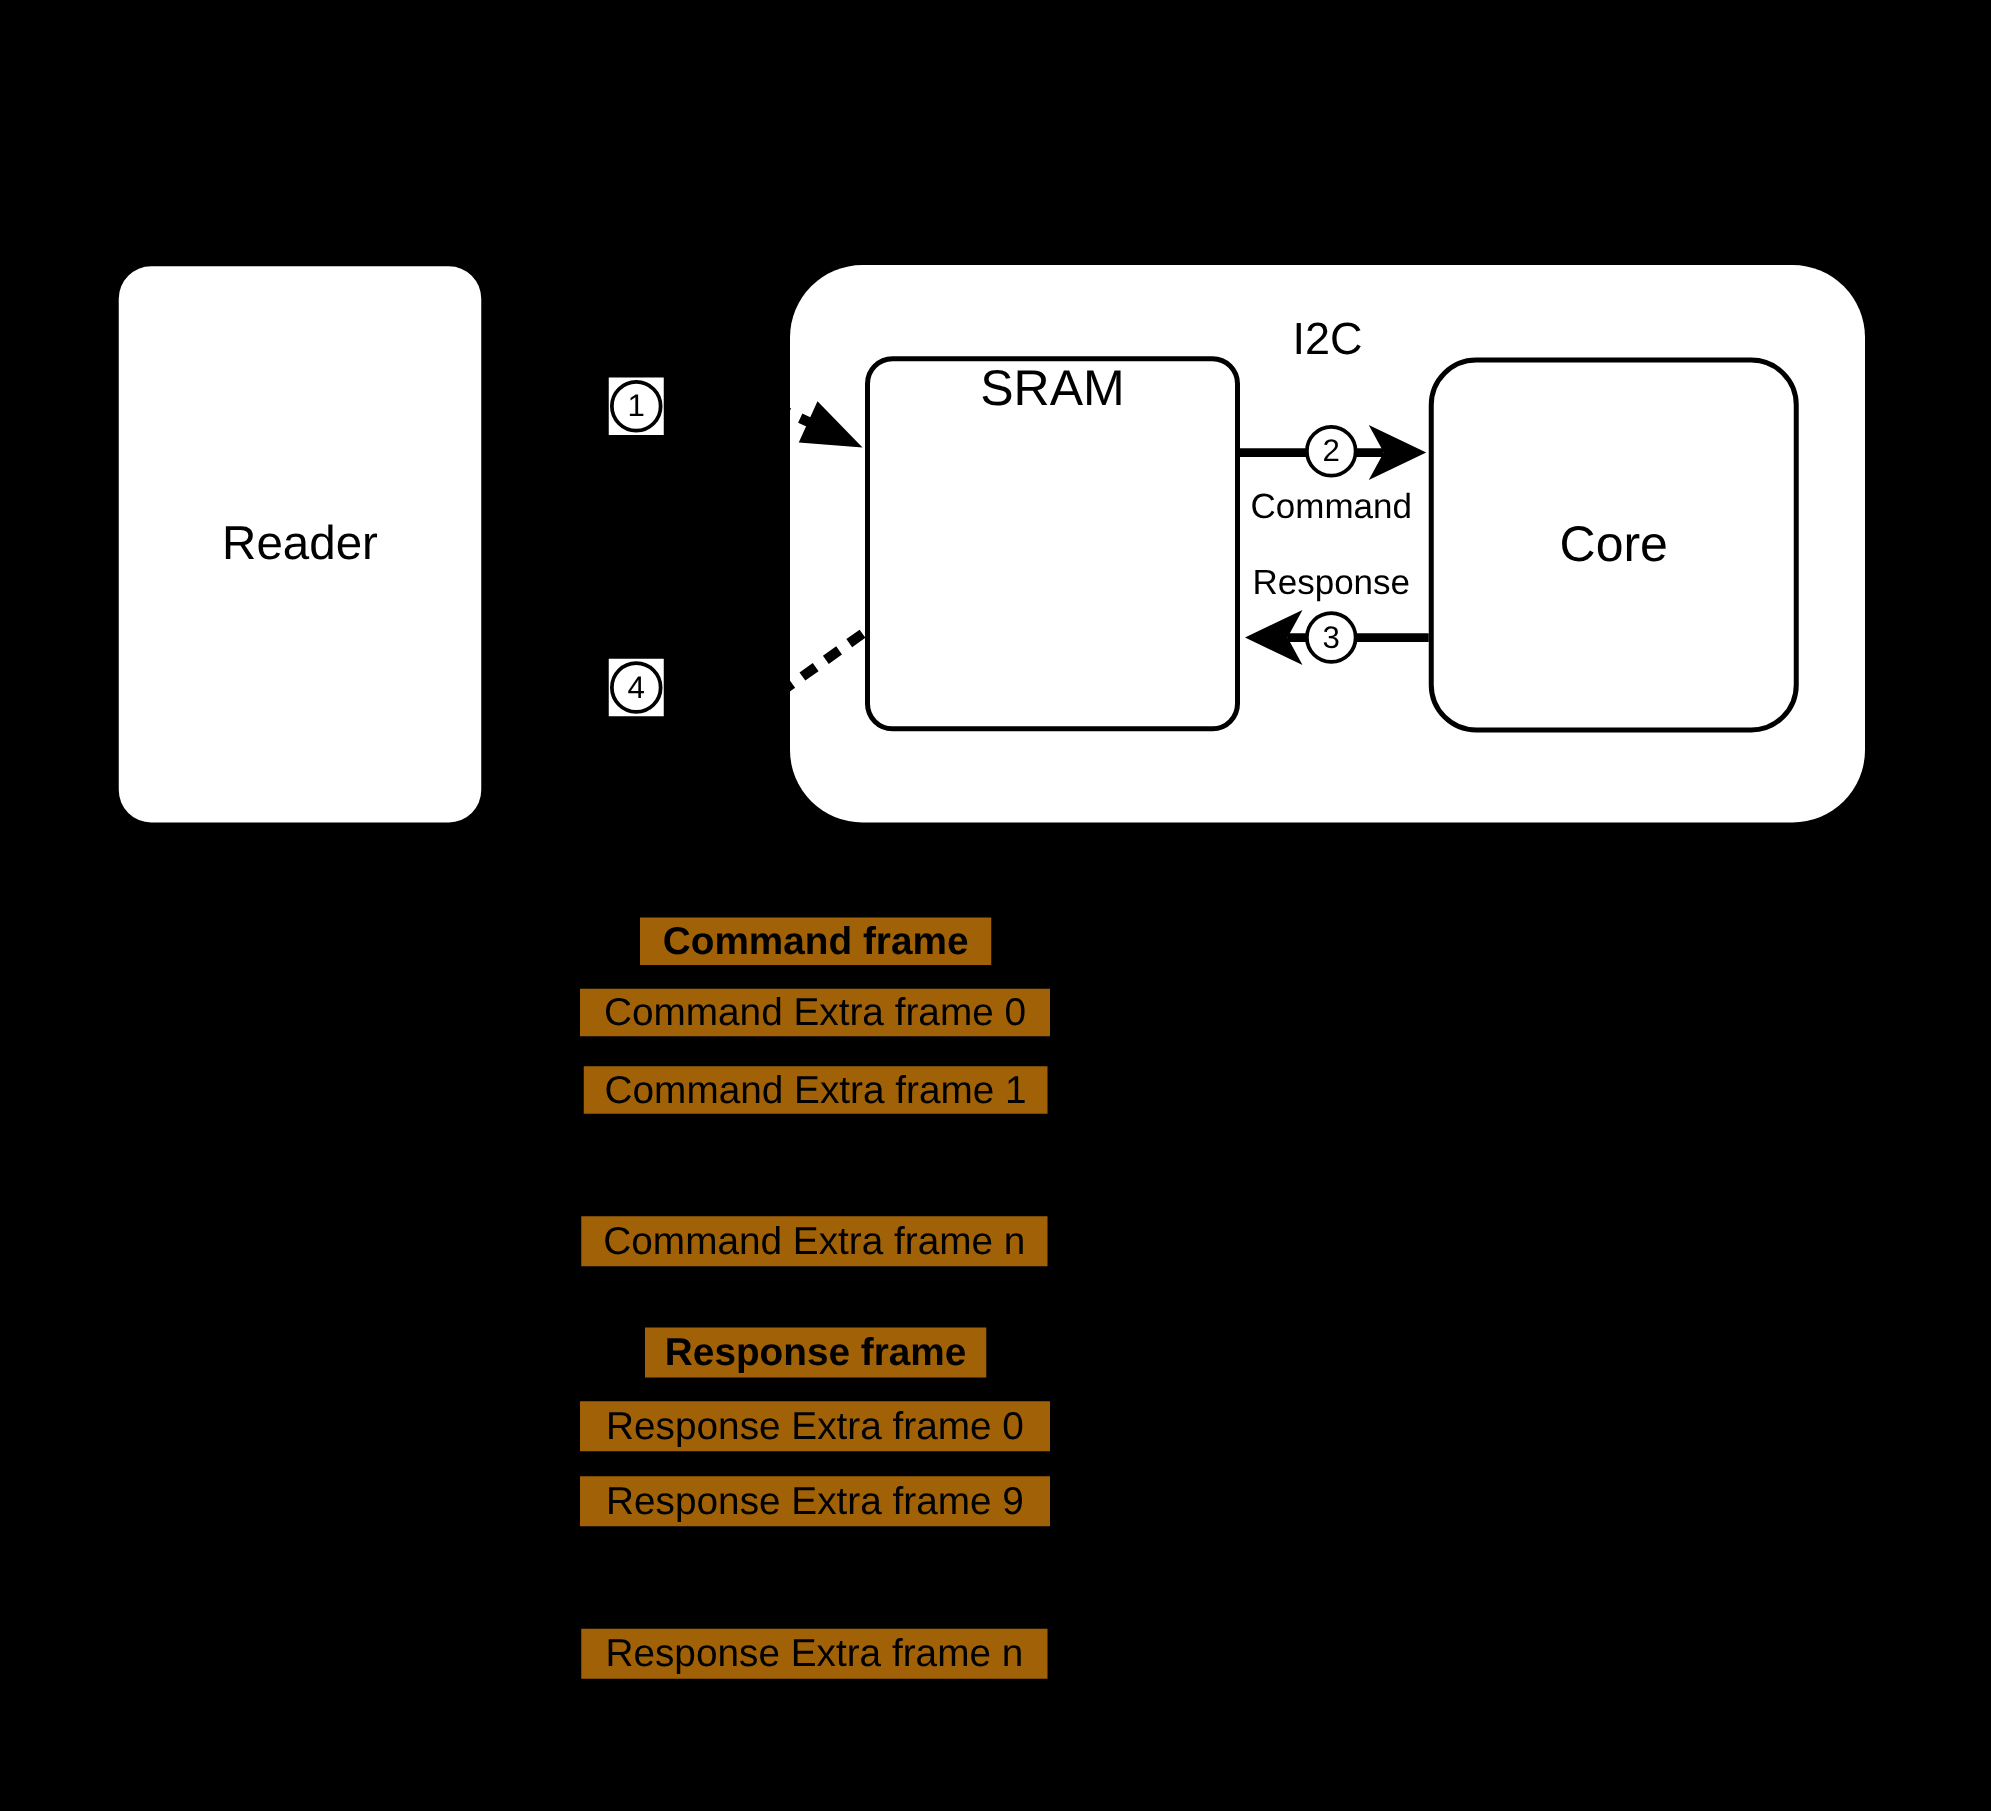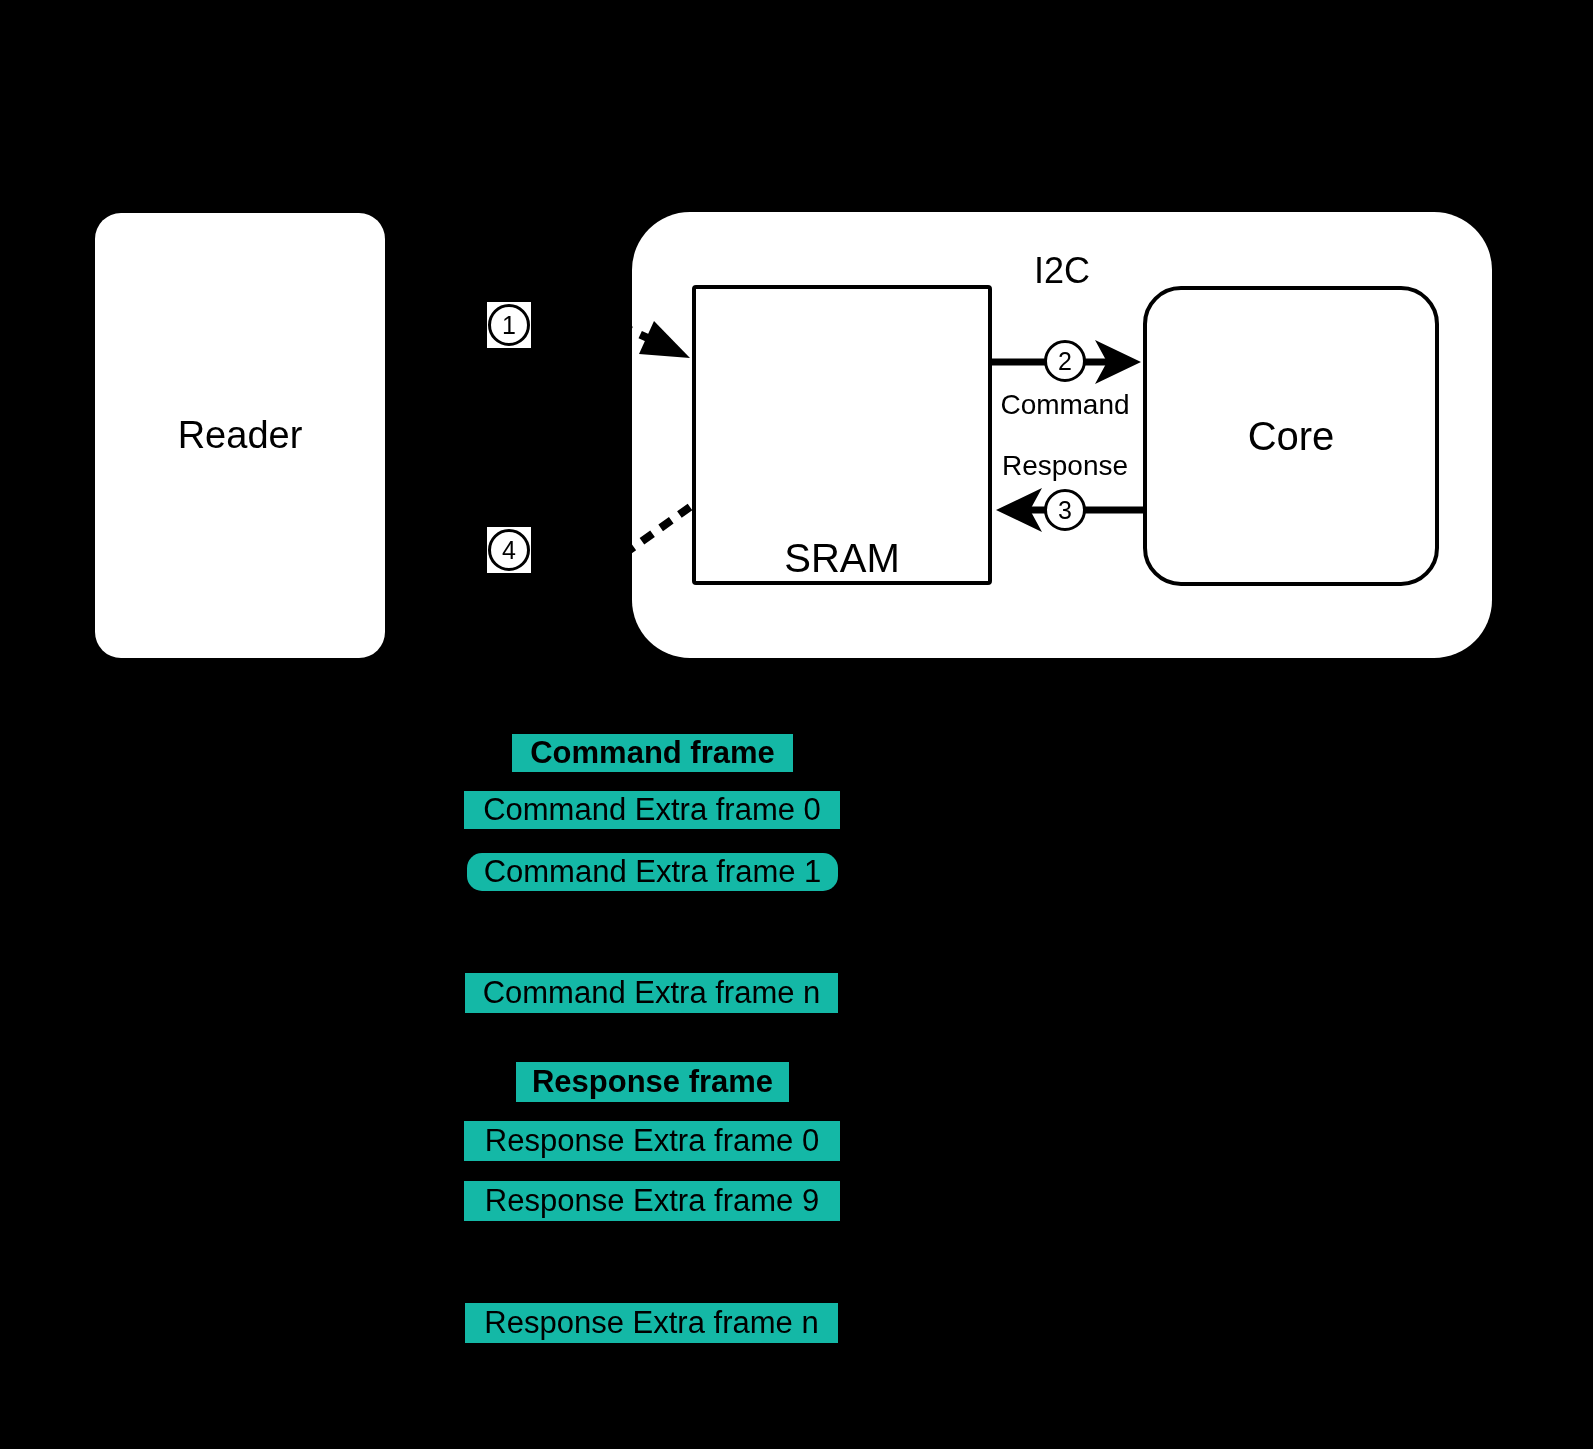--- a/index.html
+++ b/index.html
@@ -7,47 +7,47 @@
     position:relative;width:1593px;height:1449px;background:#000;
     font-family:"Liberation Sans",sans-serif;color:#000;overflow:hidden;
   }
   .box{position:absolute;background:#fff;box-sizing:border-box;}
   .reader{left:95px;top:213px;width:290px;height:445px;border-radius:26px;
     display:flex;align-items:center;justify-content:center;font-size:38px;}
   .i2c{left:632px;top:212px;width:860px;height:446px;border-radius:58px;}
   .i2c-label{position:absolute;left:0;top:38px;width:100%;text-align:center;
     font-size:36px;}
   .sram{left:692px;top:285px;width:300px;height:300px;border:4px solid #000;
-    border-radius:4px;display:flex;align-items:flex-end;justify-content:center;
+    border-radius:22px;display:flex;align-items:flex-start;justify-content:center;
     font-size:40px;z-index:4;}
   .core{left:1143px;top:286px;width:296px;height:300px;border:4px solid #000;
     border-radius:38px;display:flex;align-items:center;justify-content:center;
     font-size:40px;z-index:4;}
   #arrow-layer{position:absolute;left:0;top:0;width:1593px;height:1449px;
     z-index:5;pointer-events:none;}
   .bus-label{position:absolute;width:300px;left:915px;text-align:center;
     font-size:28px;z-index:6;}
   .bus-label.cmd{top:389px;}
   .bus-label.resp{top:450px;}
   .circle-num{width:36px;height:36px;background:#fff;border:3px solid #000;
     border-radius:50%;display:flex;align-items:center;justify-content:center;
     font-size:25px;line-height:1;}
   .circle-badge{position:absolute;z-index:7;}
   .b2{left:1044px;top:340px;}
   .b3{left:1044px;top:489px;}
   .square-badge{position:absolute;width:44px;height:46px;background:#fff;
     display:flex;align-items:center;justify-content:center;z-index:7;}
   .b1{left:487px;top:302px;}
   .b4{left:487px;top:527px;}
-  .frame{position:absolute;background:#14b8a6;display:flex;align-items:center;
+  .frame{position:absolute;background:#a16207;display:flex;align-items:center;
     justify-content:center;font-size:31px;white-space:nowrap;z-index:6;}
   .frame.hdr{font-weight:bold;}
   .f-cmd-hdr{left:512px;top:734px;width:281px;height:38px;}
   .f-cmd-0{left:464px;top:791px;width:376px;height:38px;}
-  .f-cmd-1{left:467px;top:853px;width:371px;height:38px;border-radius:15px;}
+  .f-cmd-1{left:467px;top:853px;width:371px;height:38px;}
   .f-cmd-n{left:465px;top:973px;width:373px;height:40px;}
   .f-rsp-hdr{left:516px;top:1062px;width:273px;height:40px;}
   .f-rsp-0{left:464px;top:1121px;width:376px;height:40px;}
   .f-rsp-1{left:464px;top:1181px;width:376px;height:40px;}
   .f-rsp-n{left:465px;top:1303px;width:373px;height:40px;}
 </style>
 </head>
 <body>
 
 <div id="canvas">

